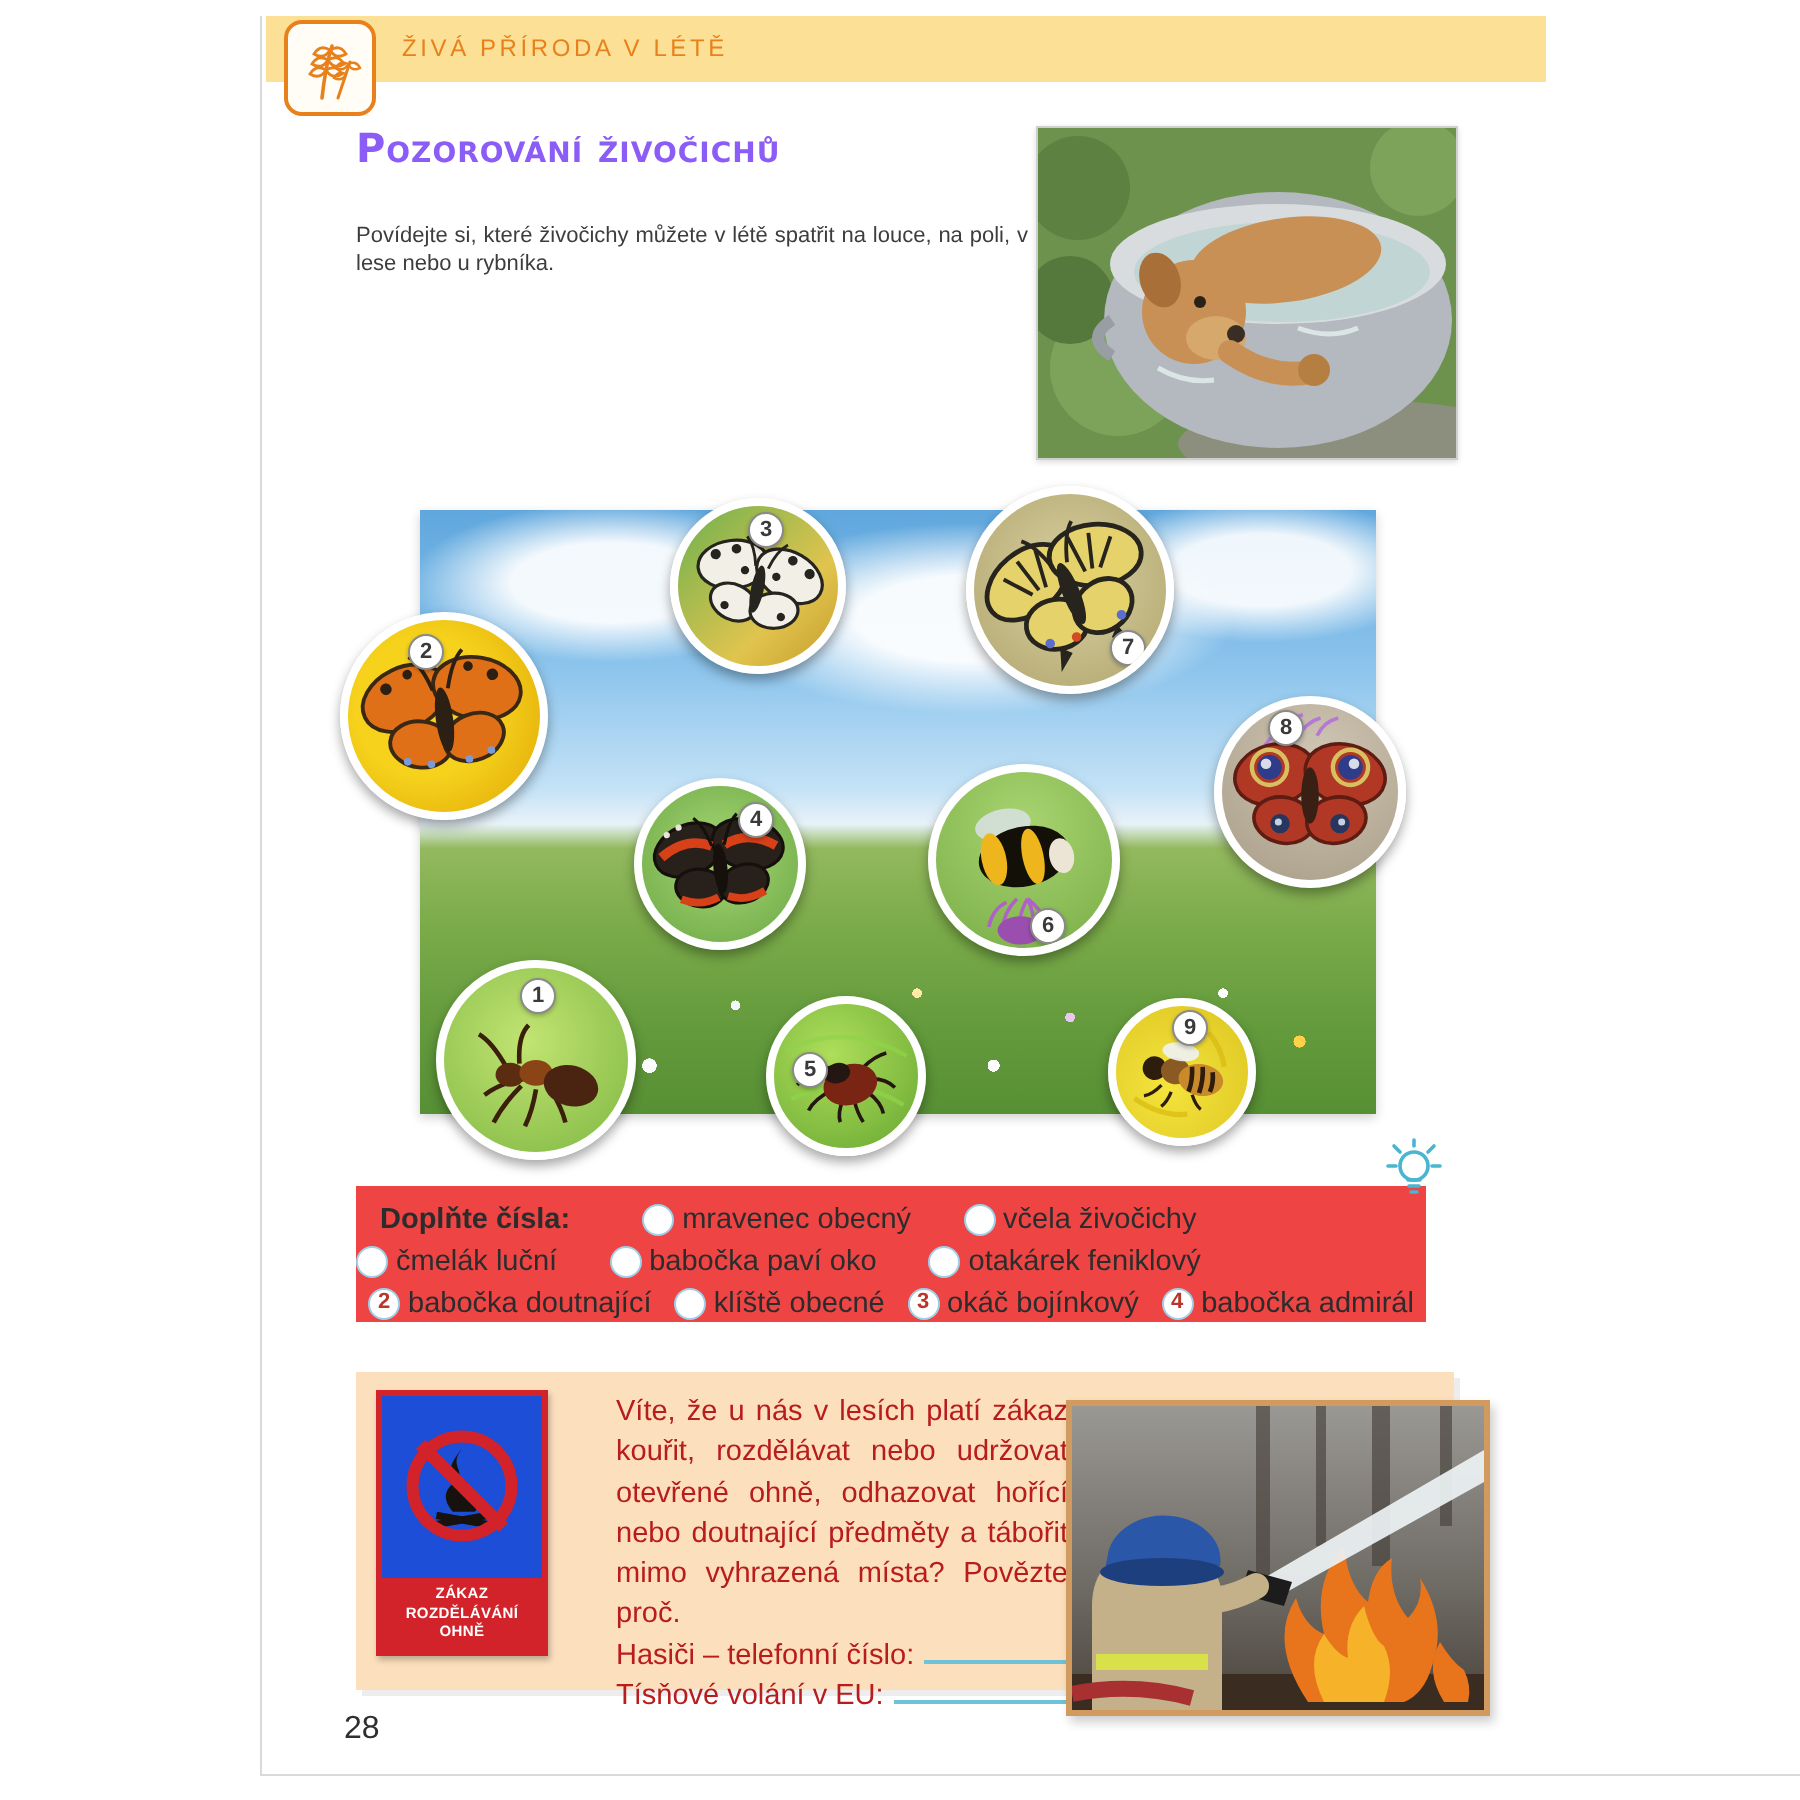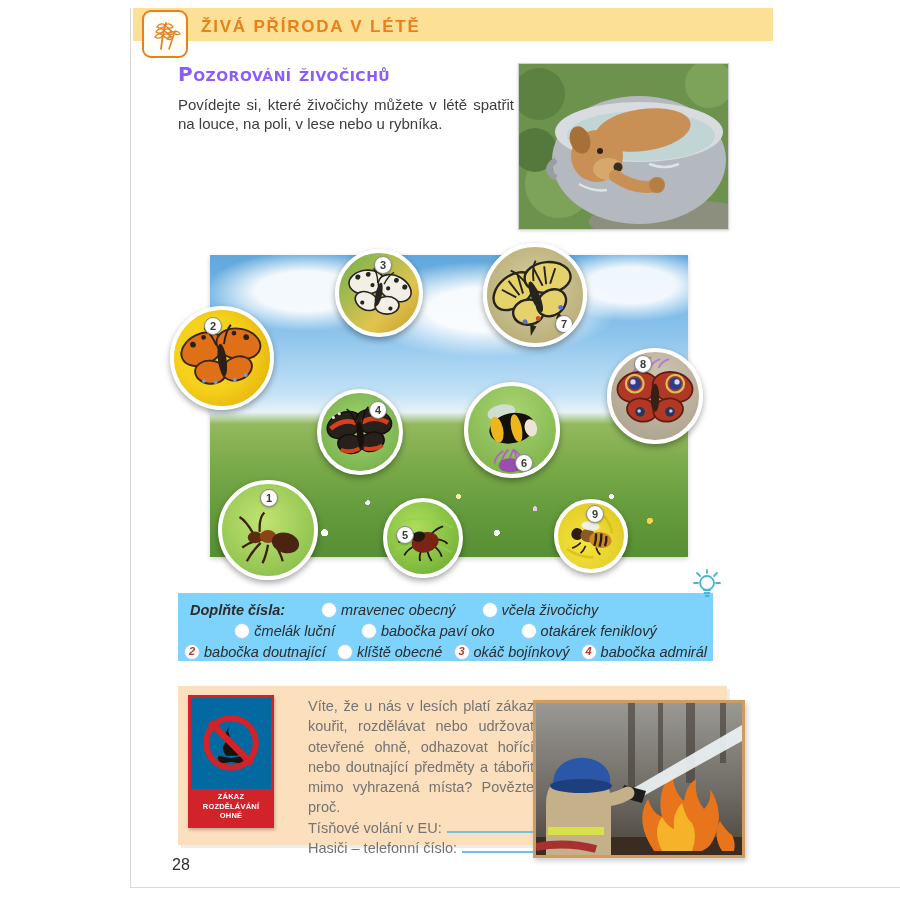--- a/index.html
+++ b/index.html
@@ -5,27 +5,27 @@
   html,body{margin:0;padding:0;background:#fff;}
   .canvas{position:relative;width:900px;height:900px;background:#ffffff;overflow:hidden;
           font-family:"Liberation Sans",sans-serif;color:#3d3d3d;}
   .vline{position:absolute;left:130px;top:8px;width:1px;height:880px;background:#d9d9d9;}
   .hline{position:absolute;left:131px;top:887px;width:769px;height:1px;background:#d9d9d9;}
 
   
   .band{position:absolute;left:133px;top:8px;width:640px;height:33px;background:#fbe096;}
   .chapter-icon{position:absolute;left:142px;top:10px;width:42px;height:44px;background:#fffdf6;
                 border:2px solid #e8811c;border-radius:9px;z-index:3;display:flex;align-items:center;justify-content:center;}
-  .chapter-title{position:absolute;left:201px;top:17px;font-size:17px;font-weight:bold;
+  .chapter-title{position:absolute;left:201px;top:17px;font-size:12px;font-weight:normal;
                  letter-spacing:1.8px;color:#e8811c;z-index:3;}
 
   
   .sec-title{position:absolute;left:178px;top:62px;margin:0;font-family:"DejaVu Sans",sans-serif;
              font-size:20px;font-weight:bold;font-variant:small-caps;letter-spacing:.5px;color:#8b5cf6;}
-  .intro{position:absolute;left:178px;top:95px;width:336px;font-size:15px;line-height:1.27;text-align:justify;}
+  .intro{position:absolute;left:178px;top:112px;width:336px;font-size:11px;line-height:1.27;text-align:justify;}
   .intro p{margin:0;}
 
   
   .photo{position:absolute;margin:0;overflow:hidden;}
   .photo svg{display:block;}
   .dogph{left:518px;top:63px;width:209px;height:165px;border:1px solid #cfcfcf;box-shadow:0 1px 3px rgba(0,0,0,.15);}
   .meadow{left:210px;top:255px;width:478px;height:302px;box-shadow:0 2px 5px rgba(0,0,0,.18);
     background:
       radial-gradient(circle 4px at 8% 88%, #ffffff 60%, transparent 61%),
       radial-gradient(circle 5px at 16% 78%, #fff2b8 60%, transparent 61%),
@@ -62,41 +62,41 @@
   .c8{left:607px;top:348px;width:96px;height:96px;background:radial-gradient(circle at 55% 30%,#cfc6b4,#a89c86);}
   .c9{left:554px;top:499px;width:74px;height:74px;background:radial-gradient(circle at 40% 60%,#f4e43c,#ddc422);}
   .c1 .num{left:38px;top:5px}.c2 .num{left:30px;top:7px}.c3 .num{left:35px;top:3px}
   .c4 .num{left:48px;top:8px}.c5 .num{left:9px;top:24px}.c6 .num{left:47px;top:68px}
   .c7 .num{left:68px;top:68px}.c8 .num{left:23px;top:3px}.c9 .num{left:28px;top:2px}
 
   
   .bulb{position:absolute;left:689px;top:567px;width:36px;height:36px;z-index:2;}
 
   
-  .fillbox{position:absolute;left:178px;top:593px;width:535px;height:68px;background:#7dd3fc;font-size:14.5px;color:#2c2c2c;font-style:italic;}
+  .fillbox{position:absolute;left:178px;top:593px;width:535px;height:68px;background:#ef4444;font-size:14.5px;color:#2c2c2c;}
   .fe-row{display:flex;align-items:center;height:21px;}
   .r1{padding:6px 0 0 12px;}
-  .r2{justify-content:center;gap:26px;}
+  .r2{justify-content:flex-start;gap:26px;}
   .r3{justify-content:space-between;padding:0 6px;}
   .fe-label{font-weight:bold;}
   .fe-item{display:inline-flex;align-items:center;gap:4px;white-space:nowrap;}
   .ml36{margin-left:36px}.ml26{margin-left:26px}
   .fe-badge{box-sizing:border-box;flex:0 0 auto;width:16px;height:16px;background:#fff;border:1.5px solid #9fcfe8;
             border-radius:50%;display:flex;align-items:center;justify-content:center;}
   .fe-badge span{font-size:11px;font-weight:bold;color:#b8372a;line-height:1;}
 
   
   .firebox{position:absolute;left:178px;top:686px;width:549px;height:159px;background:#fcdfbd;
            box-shadow:3px 3px 0 rgba(0,0,0,.07);}
-  .sign{position:absolute;left:10px;top:9px;width:86px;height:133px;background:#0369a1;border:3px solid #d2232a;
+  .sign{position:absolute;left:10px;top:9px;width:86px;height:133px;background:#1d4ed8;border:3px solid #d2232a;
         box-sizing:border-box;display:flex;flex-direction:column;box-shadow:1px 2px 3px rgba(0,0,0,.25);}
   .sign-sym{flex:1;display:flex;align-items:center;justify-content:center;}
   .sign-band{background:#d2232a;color:#fff;text-align:center;font-weight:bold;font-size:7.5px;
              line-height:1.3;padding:3px 1px 4px;letter-spacing:.2px;}
-  .firetext{position:absolute;left:130px;top:10px;width:226px;font-size:14.5px;line-height:1.4;color:#737373;}
+  .firetext{position:absolute;left:130px;top:10px;width:226px;font-size:14.5px;line-height:1.4;color:#b91c1c;}
   .firetext p{margin:0;text-align:justify;}
   .blank-row{white-space:nowrap;}
   .blank{display:inline-block;height:12px;border-bottom:2px solid #6ec3d8;margin-left:5px;}
   .b1{width:74px}.b2{width:94px}
 
   .pageno{position:absolute;left:172px;top:856px;font-size:16px;color:#2e2e2e;}
 </style>
 </head>
 <body>
 
@@ -410,24 +410,24 @@
       </div>
       <div class="sign-band">
         <div>ZÁKAZ</div>
         <div>ROZDĚLÁVÁNÍ</div>
         <div>OHNĚ</div>
       </div>
     </div>
     <div class="firetext">
       <p>Víte, že u nás v lesích platí zákaz kouřit, rozdělávat nebo udržovat otevřené ohně, odhazovat hořící nebo doutnající předměty a tábořit mimo vyhrazená místa? Povězte proč.</p>
       <div class="blank-row">
-        <span>Tísňové volání v EU:</span><span class="blank b2"></span>
+        <span>Hasiči – telefonní číslo:</span><span class="blank b1"></span>
       </div>
       <div class="blank-row">
-        <span>Hasiči – telefonní číslo:</span><span class="blank b1"></span>
+        <span>Tísňové volání v EU:</span><span class="blank b2"></span>
       </div>
     </div>
   </section>
 
   <figure class="photo fireph">
     <svg viewBox="0 0 206 152">
       <defs>
         <linearGradient id="smk" x1="0" y1="0" x2="0" y2="1">
           <stop offset="0" stop-color="#9a9894"></stop>
             <stop offset=".6" stop-color="#6e6a64"></stop>

